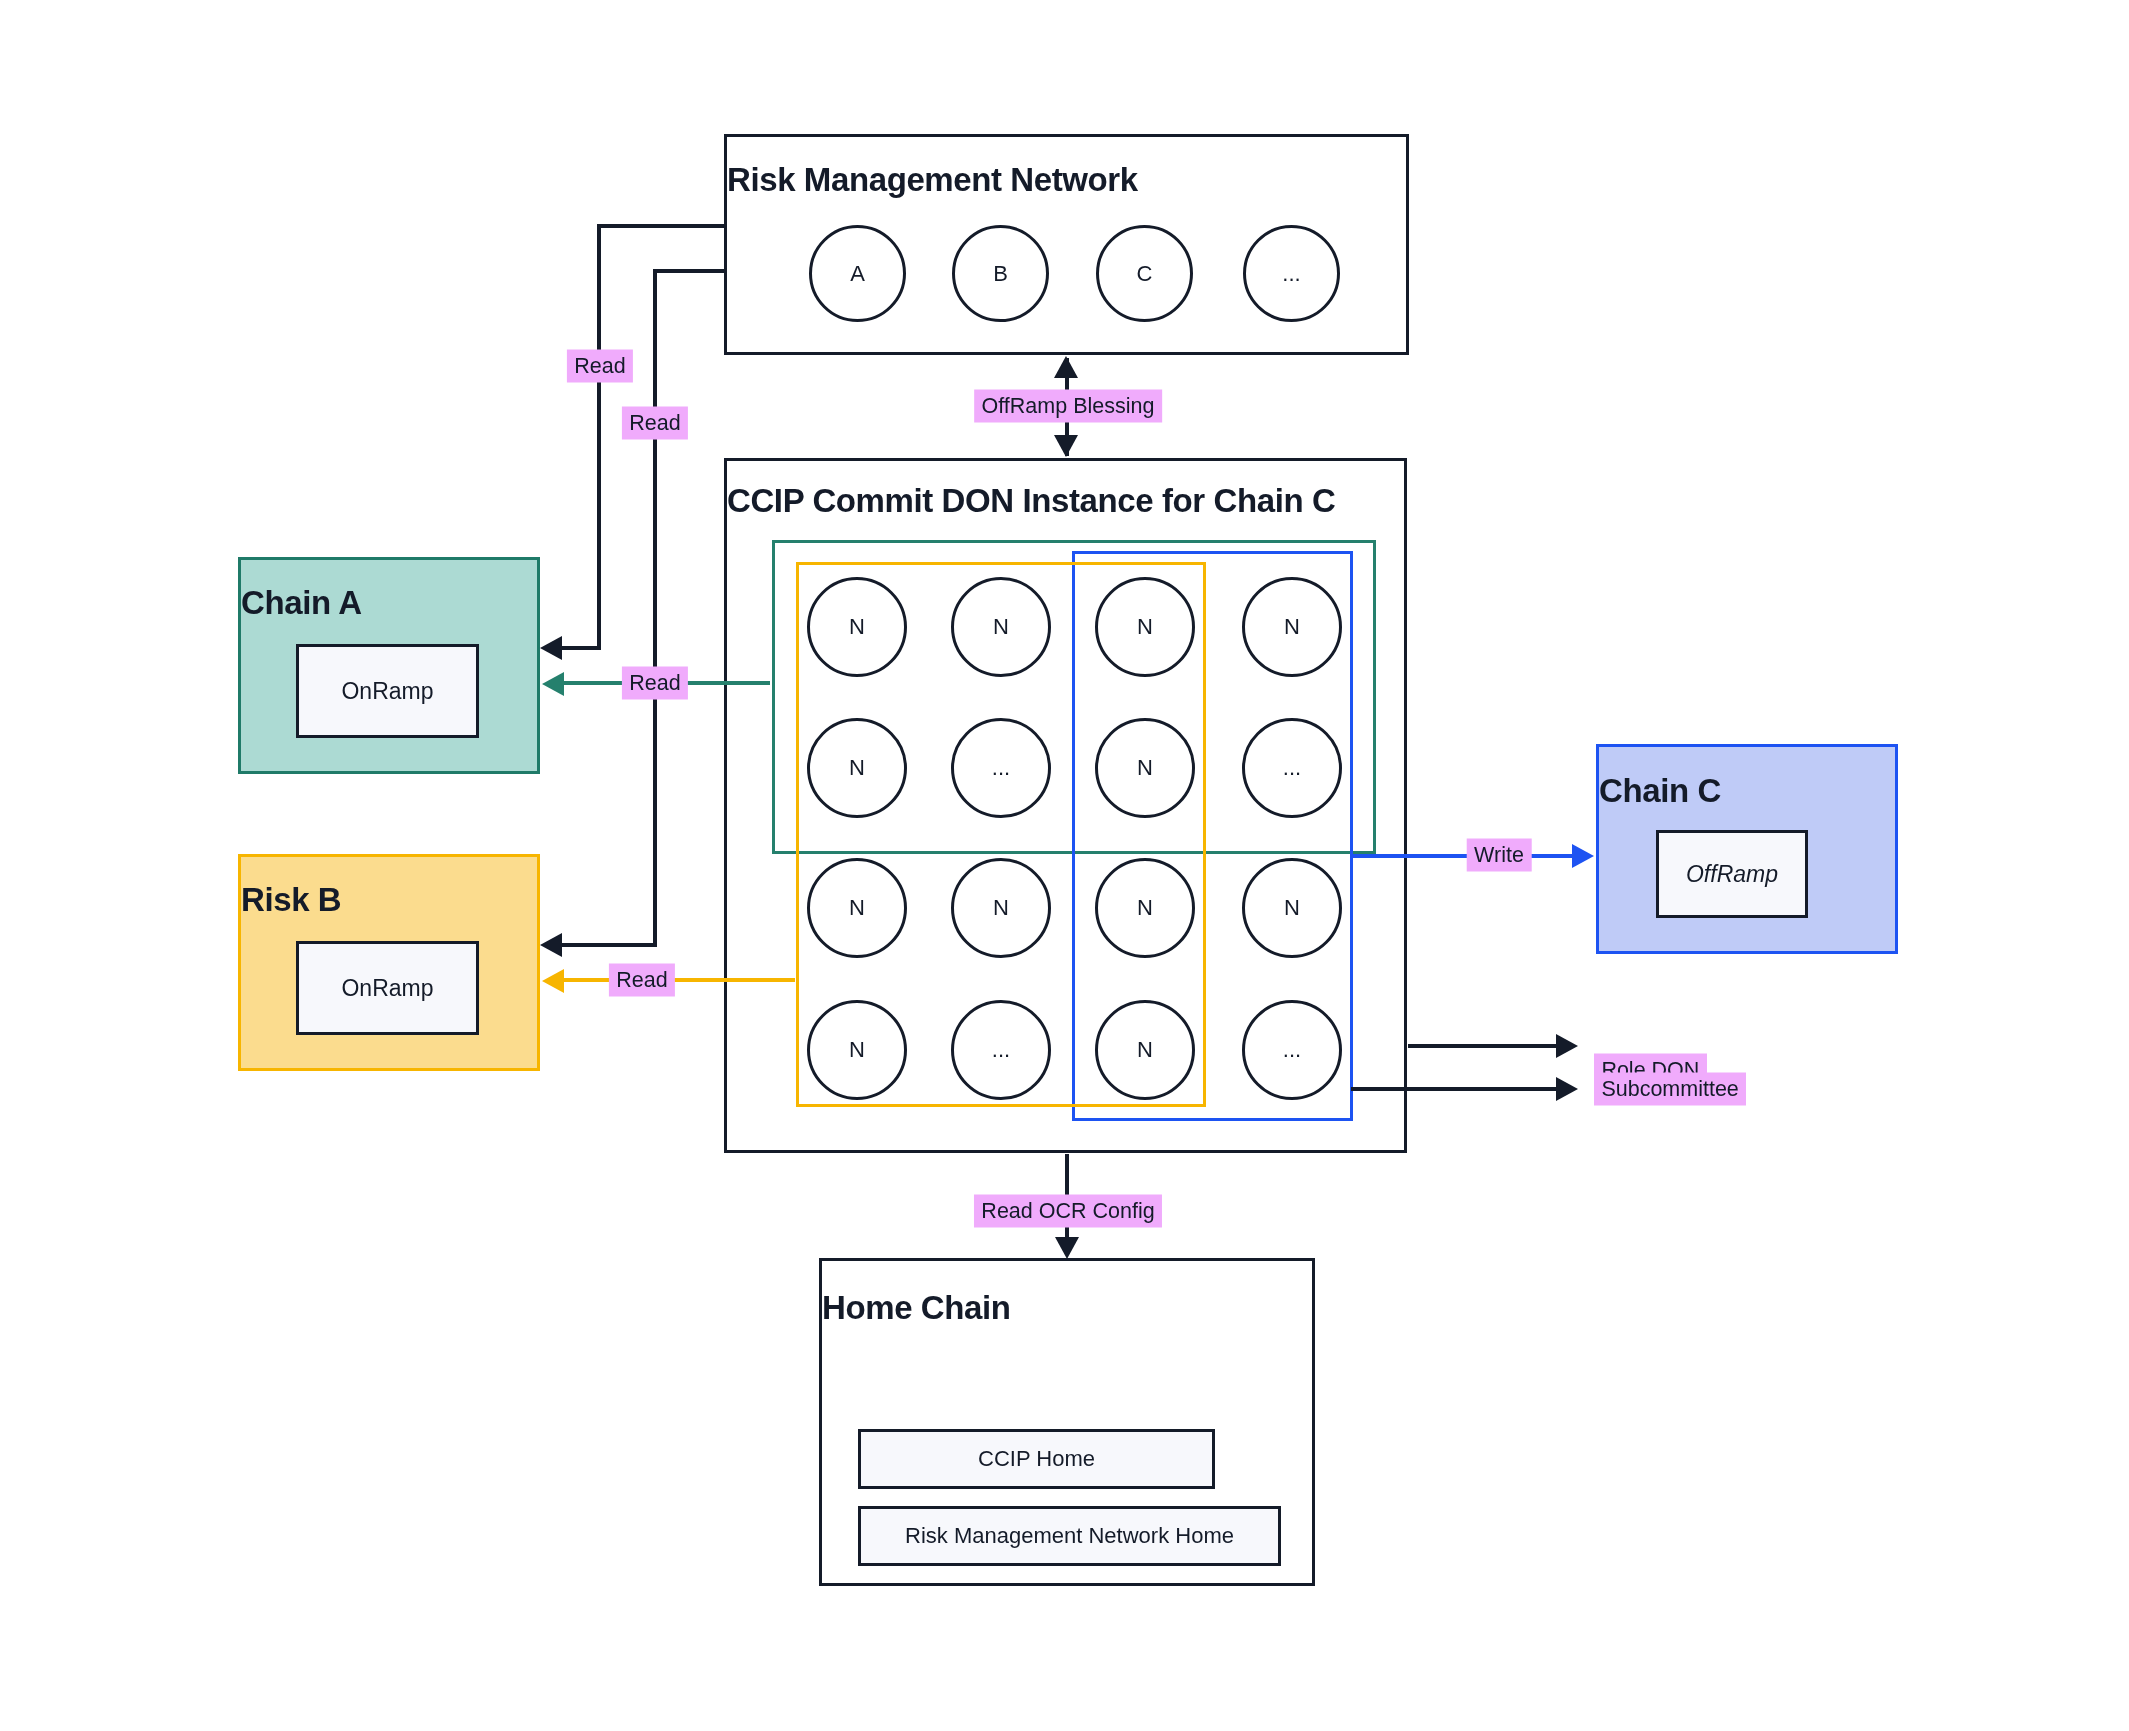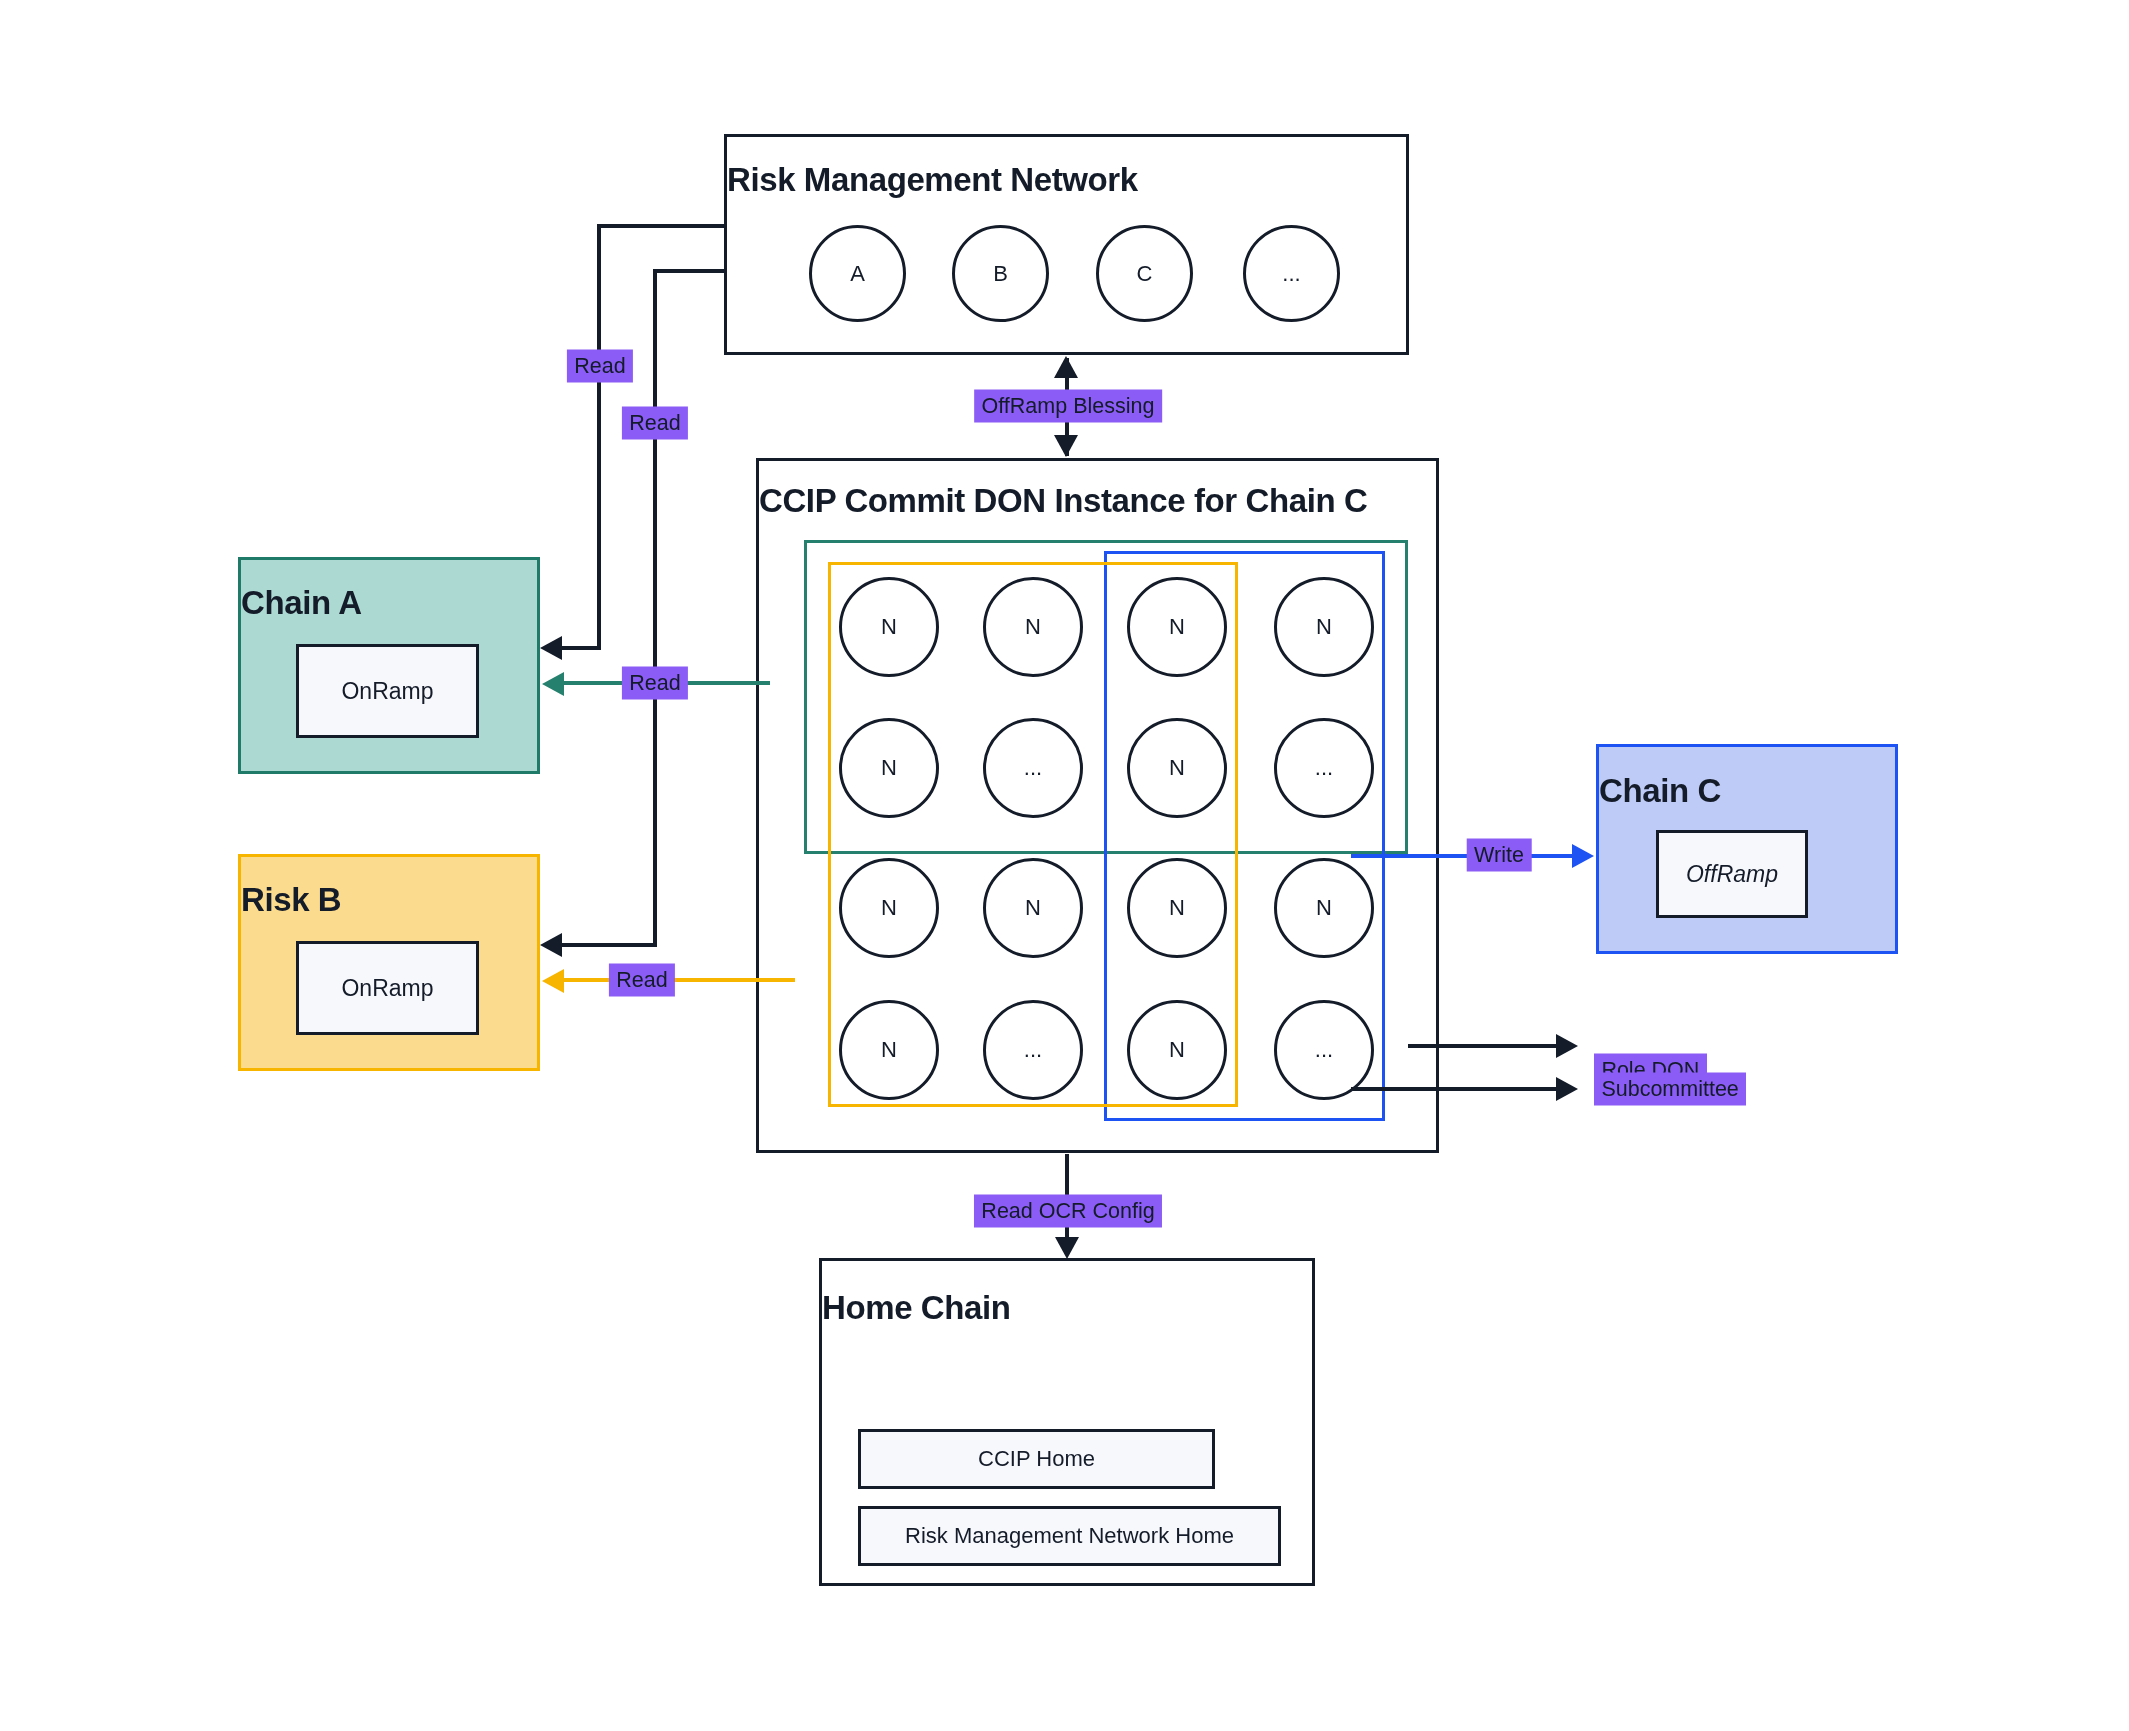--- a/index.html
+++ b/index.html
@@ -15,21 +15,21 @@
   .chain{position:absolute;border:3.7px solid;box-sizing:border-box;padding-left:40px;}
   .contract{position:absolute;background:#F7F8FC;border:3px solid #141B29;box-sizing:border-box;
             display:flex;align-items:center;justify-content:center;font-size:23px;}
   .hline,.vline{position:absolute;background:#141B29;}
   .hline{height:3.7px;} .vline{width:3.7px;}
   .ah{position:absolute;width:0;height:0;}
   .ah.left{border-top:12px solid transparent;border-bottom:12px solid transparent;border-right:22px solid #141B29;}
   .ah.right{border-top:12px solid transparent;border-bottom:12px solid transparent;border-left:22px solid #141B29;}
   .ah.up{border-left:12px solid transparent;border-right:12px solid transparent;border-bottom:22px solid #141B29;}
   .ah.down{border-left:12px solid transparent;border-right:12px solid transparent;border-top:22px solid #141B29;}
-  .lbl{position:absolute;background:#8b5cf6;font-size:21.5px;line-height:33px;padding:0 7.4px;white-space:nowrap;
+  .lbl{position:absolute;background:#f0abfc;font-size:21.5px;line-height:33px;padding:0 7.4px;white-space:nowrap;
        transform:translate(-50%,-50%);text-align:center;}
   .lbl.la{transform:translateY(-50%);} 
   .teal-bg{background:#ACDAD3;border-color:#1F7A68;}
   .yellow-bg{background:#FBDC8E;border-color:#F7B500;}
   .blue-bg{background:#BFCBF7;border-color:#1D53F2;}
   .teal-line{background:#25806D;}
   .yellow-line{background:#F7B500;}
   .blue-line{background:#1D53F2;}
   .ah.teal{border-right-color:#25806D;}
   .ah.yellow{border-right-color:#F7B500;}
@@ -41,21 +41,21 @@
 <div id="canvas">
 
   <div class="box" style="left:724px;top:134px;width:685px;height:221px;">
     <div class="title" style="top:24px;">Risk Management Network</div>
     <div class="circle sm" style="left:82px;top:88px;">A</div>
     <div class="circle sm" style="left:225px;top:88px;">B</div>
     <div class="circle sm" style="left:369px;top:88px;">C</div>
     <div class="circle sm" style="left:516px;top:88px;">...</div>
   </div>
 
-  <div class="box" style="left:724px;top:458px;width:683px;height:695px;margin-left:32px;">
+  <div class="box" style="left:724px;top:458px;width:683px;height:695px;">
     <div class="title" style="top:21px;">CCIP Commit DON Instance for Chain C</div>
 
     <div class="grouprect" style="left:45px;top:79px;width:604px;height:314px;border-color:#25806D;"></div>
     <div class="grouprect" style="left:345px;top:90px;width:281px;height:570px;border-color:#1D53F2;"></div>
     <div class="grouprect" style="left:69px;top:101px;width:410px;height:545px;border-color:#F7B500;"></div>
 
     <div class="circle" style="left:80px;top:116px;">N</div>
     <div class="circle" style="left:224px;top:116px;">N</div>
     <div class="circle" style="left:368px;top:116px;">N</div>
     <div class="circle" style="left:515px;top:116px;">N</div>

